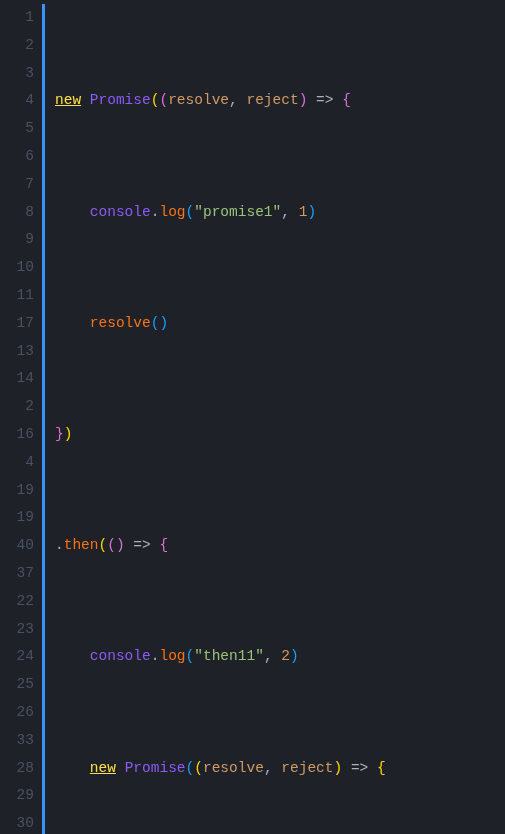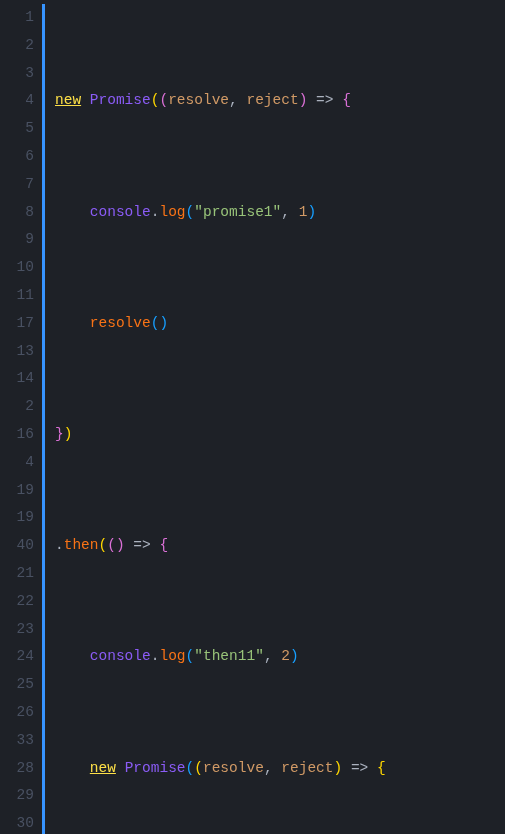--- a/index.html
+++ b/index.html
@@ -77,21 +77,21 @@
     <div class="gutter-line">11</div>
     <div class="gutter-line">17</div>
     <div class="gutter-line">13</div>
     <div class="gutter-line">14</div>
     <div class="gutter-line">2</div>
     <div class="gutter-line">16</div>
     <div class="gutter-line">4</div>
     <div class="gutter-line">19</div>
     <div class="gutter-line">19</div>
     <div class="gutter-line">40</div>
-    <div class="gutter-line">21</div>
+    <div class="gutter-line">37</div>
     <div class="gutter-line">22</div>
     <div class="gutter-line">23</div>
     <div class="gutter-line">24</div>
     <div class="gutter-line">25</div>
     <div class="gutter-line">26</div>
     <div class="gutter-line">33</div>
     <div class="gutter-line">28</div>
     <div class="gutter-line">29</div>
     <div class="gutter-line">30</div>
   </div>

